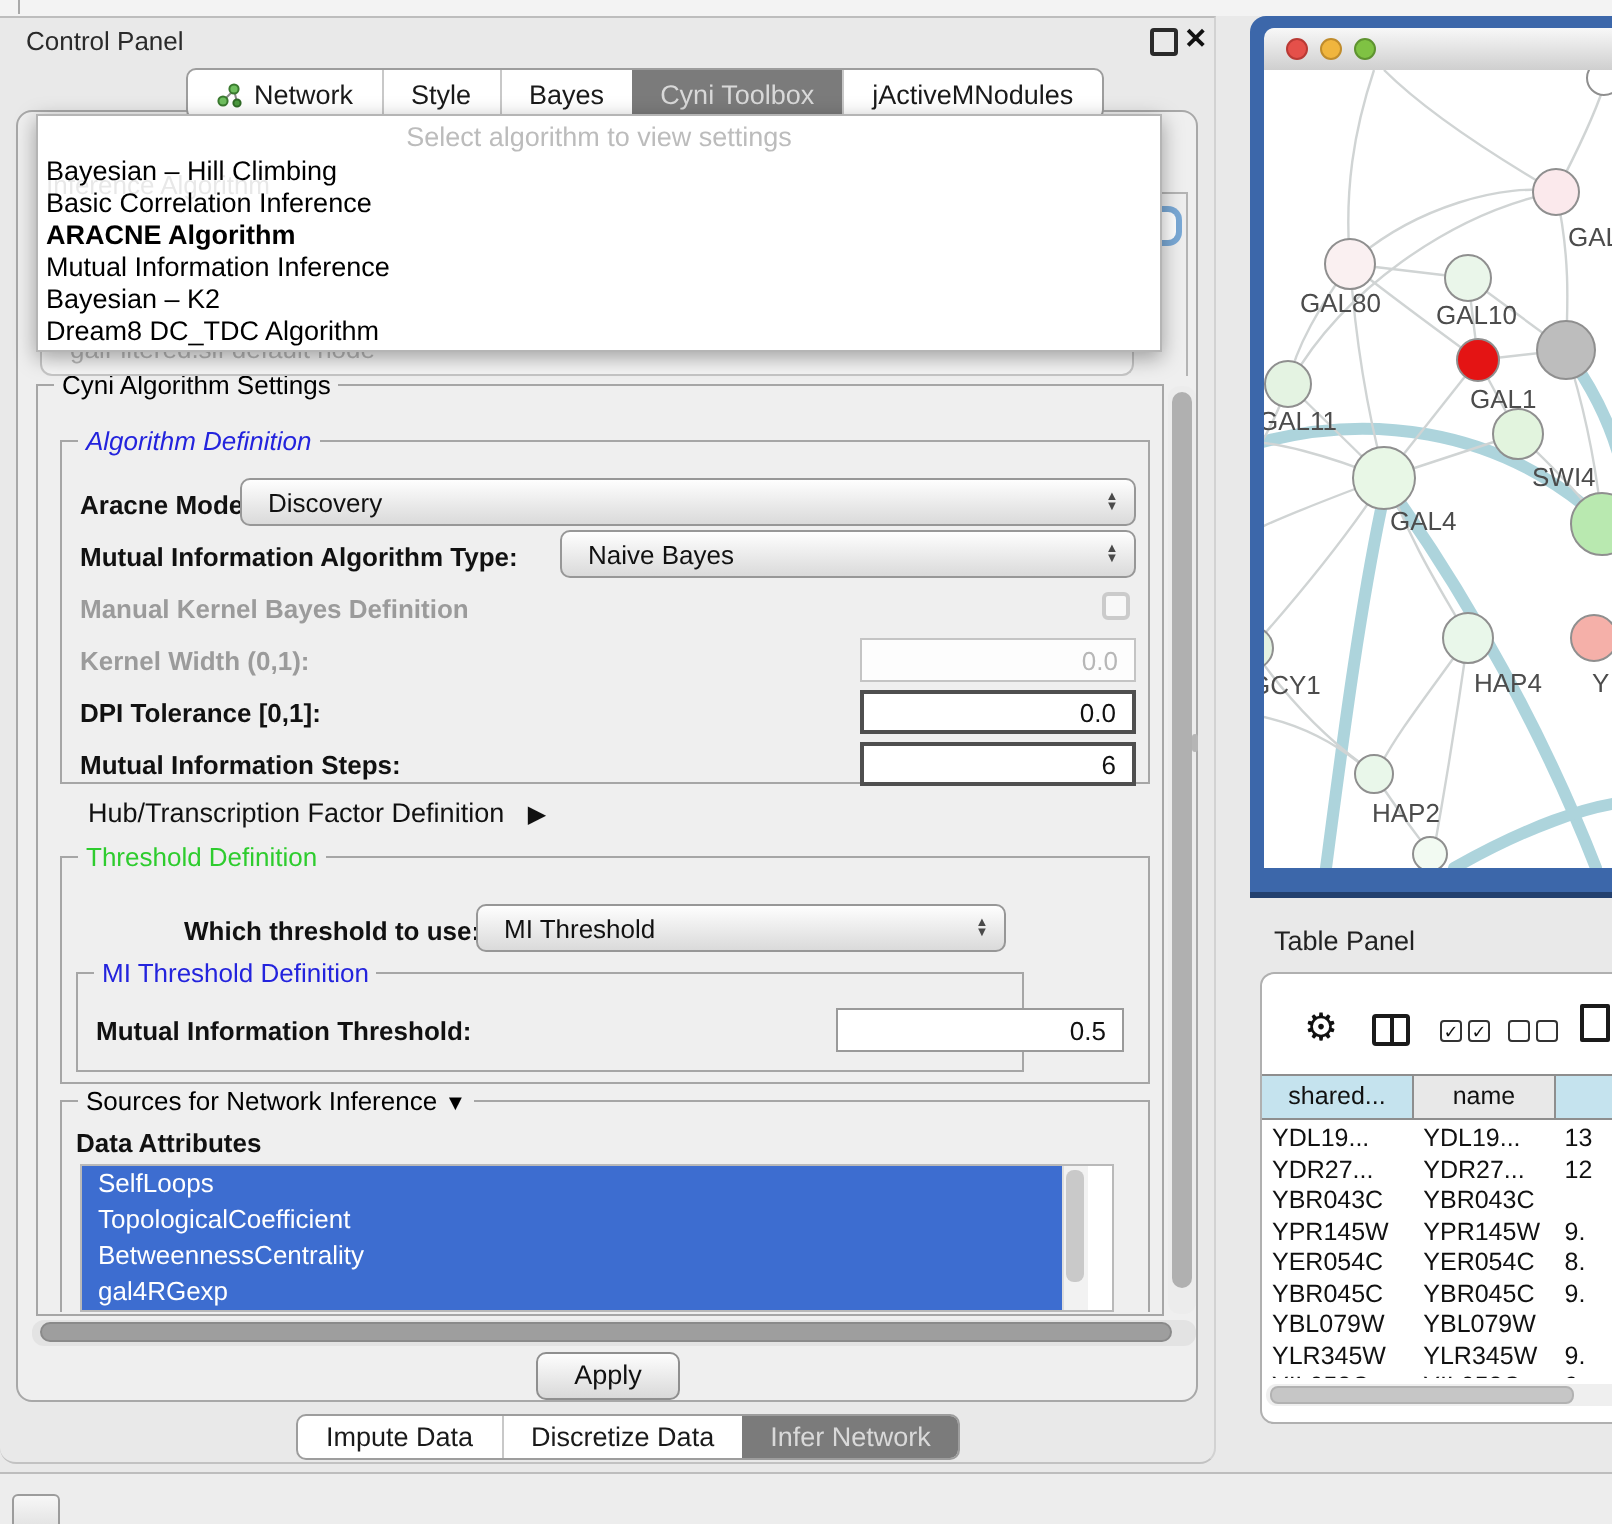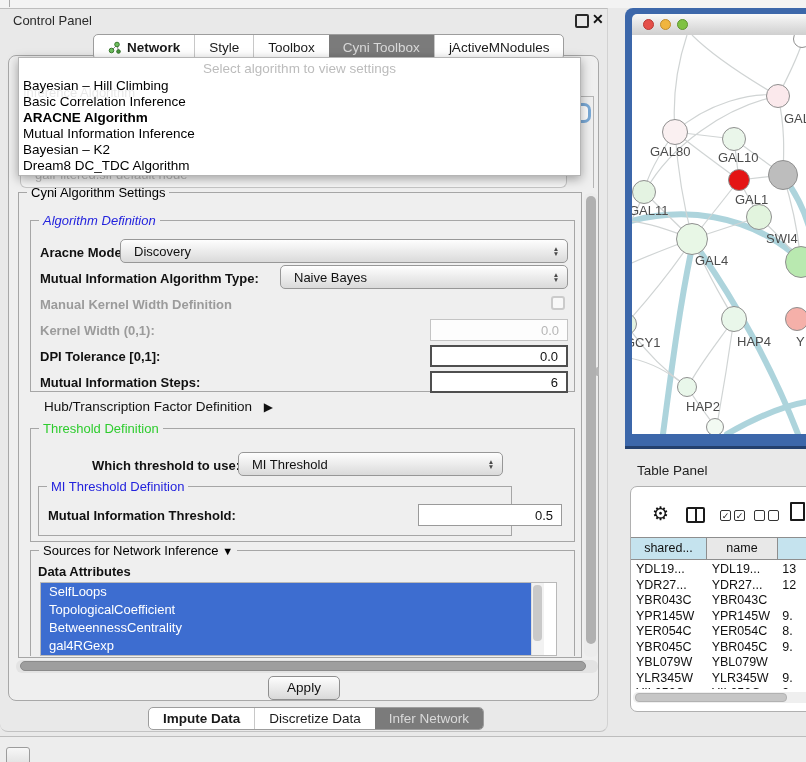--- a/index.html
+++ b/index.html
@@ -10,21 +10,21 @@
   .cpanel{position:absolute;left:0;top:8px;width:608px;height:724px;background:#e9e9e9;
     border-top:1px solid #bdbdbd;border-right:1px solid #d2d2d2;border-bottom:1px solid #c2c2c2;
     border-radius:0 0 8px 8px;box-sizing:border-box;}
   .cpanel-title{position:absolute;left:13px;top:13px;font-size:13px;color:#2a2a2a;}
   .float-icon{position:absolute;left:575px;top:14px;width:10px;height:10px;border:2px solid #2a2a2a;border-radius:2px;}
   .close-icon{position:absolute;left:592px;top:11px;font-size:14px;font-weight:bold;color:#111;}
   
   .tabbar{position:absolute;display:flex;height:26px;border:1px solid #9d9d9d;border-radius:5px;
     overflow:hidden;background:#fff;box-sizing:border-box;}
   .seg{display:flex;align-items:center;padding:0 14px;font-size:13.5px;color:#1a1a1a;border-left:1px solid #c8c8c8;white-space:nowrap;}
-  .seg:first-child{border-left:none;font-weight:bold;}
+  .seg:first-child{border-left:none;}
   .seg.sel{background:#7b7b7b;color:#d9d9d9;border-left:none;}
   .tabicon{display:inline-block;margin-right:6px;width:13px;height:13px;}
   
   .inner{position:absolute;left:8px;top:55px;width:591px;height:646px;background:#efefef;
     border:1px solid #a8a8a8;border-radius:8px;box-sizing:border-box;}
   
   .popup{position:absolute;left:18px;top:57px;width:561px;height:117px;background:#fff;
     border:1px solid #b5b5b5;box-shadow:0 3px 10px rgba(0,0,0,.35);z-index:50;}
   .dd-placeholder{position:absolute;left:0;top:3px;width:100%;text-align:center;font-size:13.5px;color:#bcbcbc;}
   .dd-list{position:absolute;left:0;top:20px;width:100%;}
@@ -136,21 +136,21 @@
             <circle cx="3.5" cy="9.5" r="2.3" fill="#6fbf5f" stroke="#3a7a2f"></circle>
             <circle cx="9" cy="3.5" r="2.3" fill="#6fbf5f" stroke="#3a7a2f"></circle>
             <circle cx="10.5" cy="10.5" r="1.8" fill="#4c9a3f" stroke="#2f6b26"></circle>
           </svg></span>
         <span>Network</span>
       </div>
       <div class="seg">
         <span>Style</span>
       </div>
       <div class="seg">
-        <span>Toolbox</span>
+        <span>Bayes</span>
       </div>
       <div class="seg sel">
         <span>Cyni Toolbox</span>
       </div>
       <div class="seg">
         <span>jActiveMNodules</span>
       </div>
     </div>
 
   <div class="groupbox" style="left:18px;top:192px;width:564px;height:466px;">
@@ -169,21 +169,21 @@
       </span>
   </div>
   <div class="lab" style="left:40px;top:271px;">Mutual Information Algorithm Type:</div>
   <div class="combo" style="left:280px;top:265px;width:288px;">
     <span class="combo-text">Naive Bayes</span>
     <span class="stepper">
         <i>▲</i>
         <i>▼</i>
       </span>
   </div>
-  <div class="lab dis" style="left:40px;top:297px;">Manual Kernel Width Definition</div>
+  <div class="lab dis" style="left:40px;top:297px;">Manual Kernel Bayes Definition</div>
   <div class="cb" style="left:551px;top:296px;"></div>
   <div class="lab dis" style="left:40px;top:323px;">Kernel Width (0,1):</div>
   <div class="field dis" style="left:430px;top:319px;width:138px;">0.0</div>
   <div class="lab" style="left:40px;top:349px;">DPI Tolerance [0,1]:</div>
   <div class="field en" style="left:430px;top:345px;width:138px;">0.0</div>
   <div class="lab" style="left:40px;top:375px;">Mutual Information Steps:</div>
   <div class="field en" style="left:430px;top:371px;width:138px;">6</div>
 
   <div class="abs" style="left:44px;top:399px;font-size:13.5px;">
     <span>Hub/Transcription Factor Definition</span>

